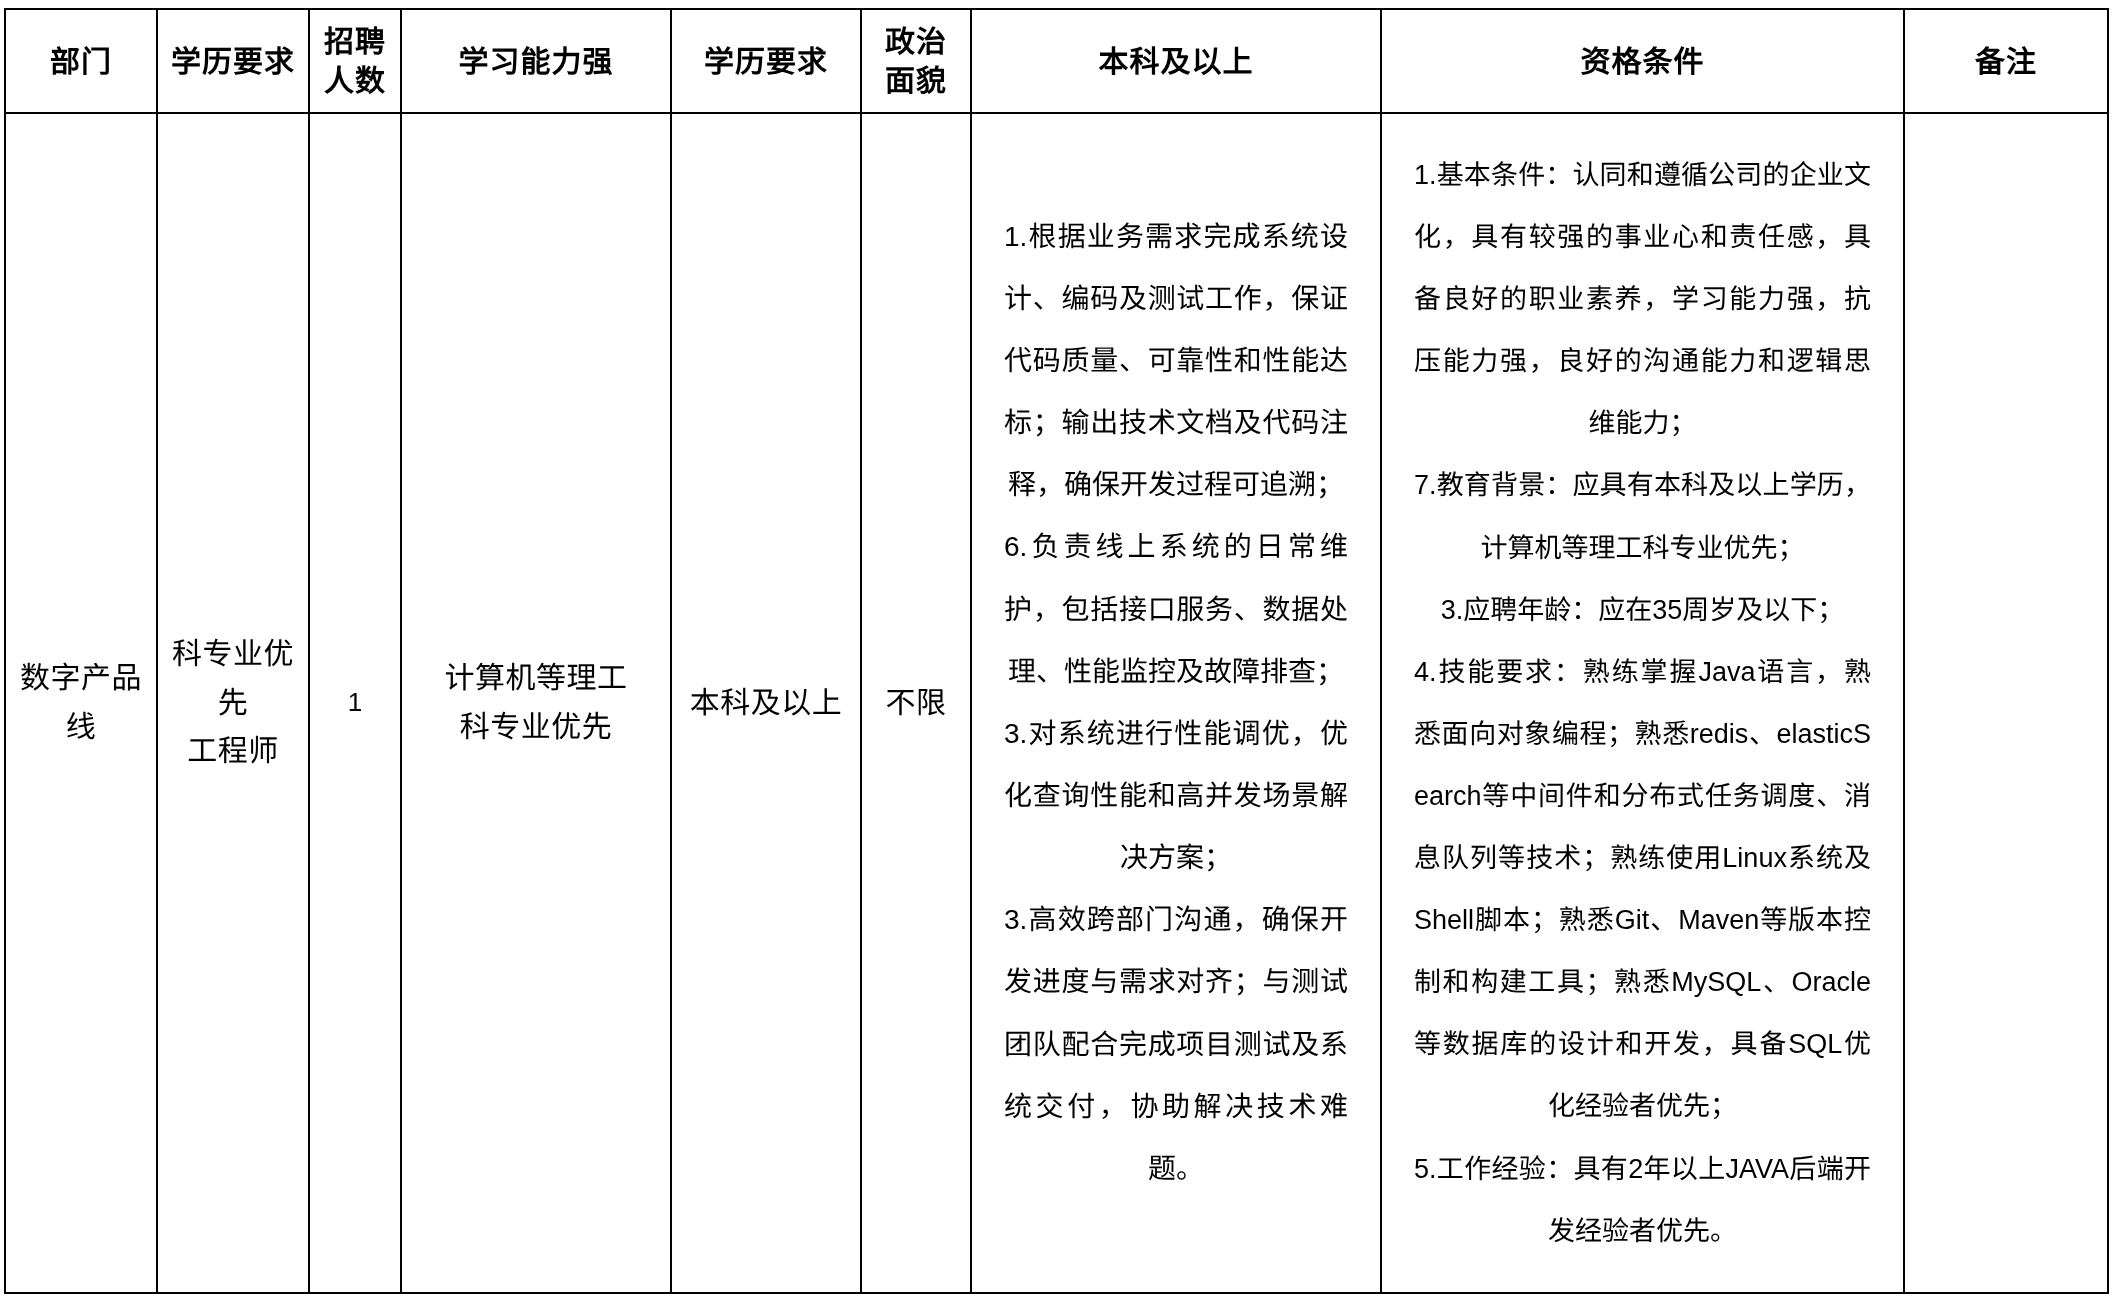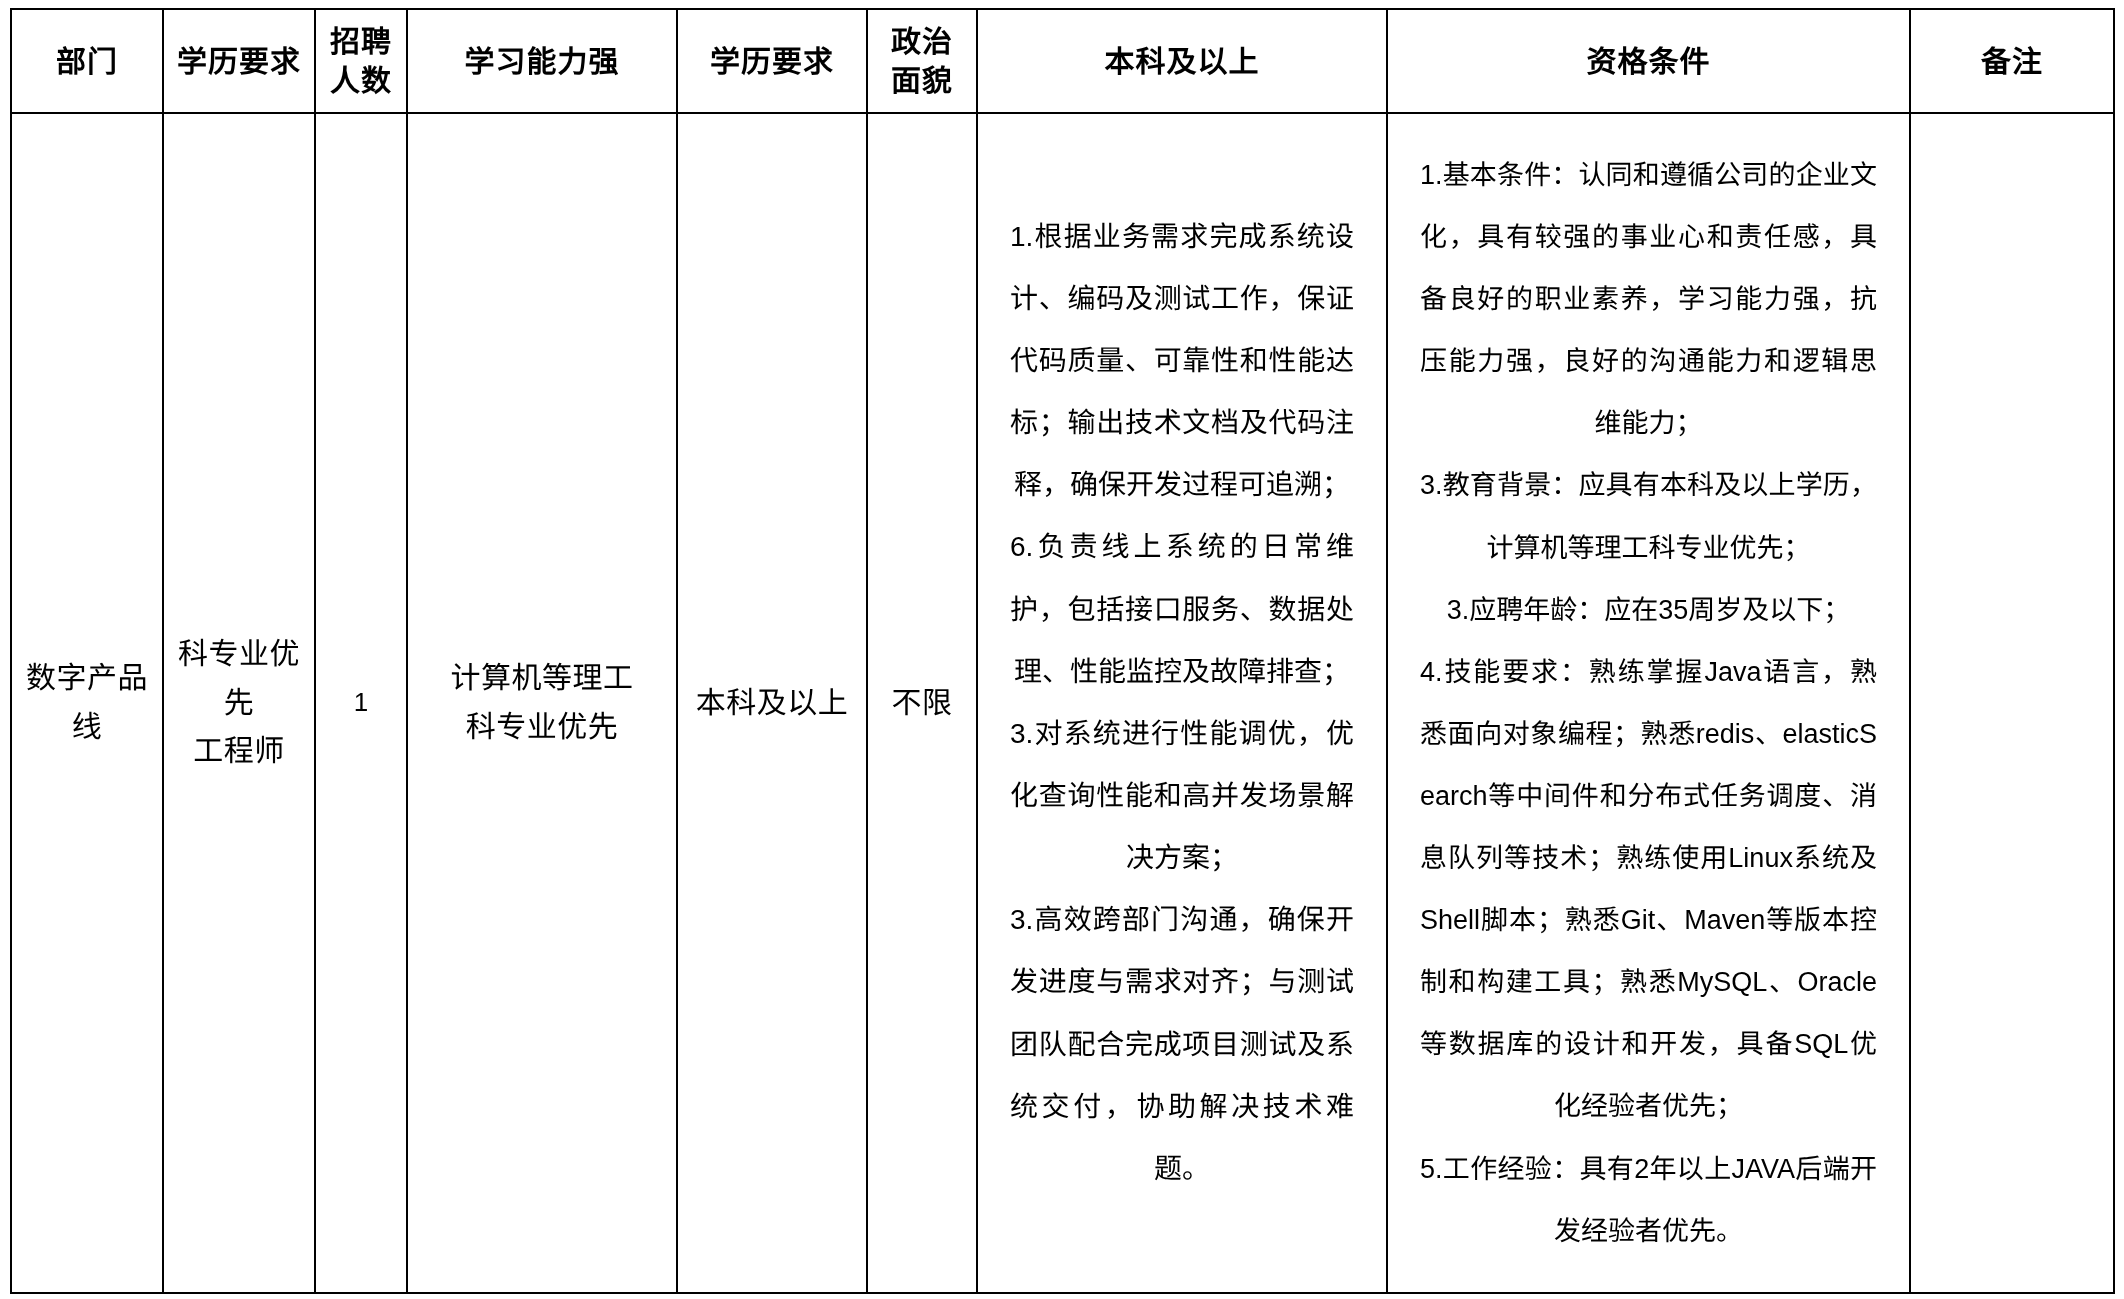--- a/index.html
+++ b/index.html
@@ -14,21 +14,21 @@
     font-family: "Liberation Sans", "DejaVu Sans", sans-serif;
     color: #000000;
     overflow: hidden;
   }
 
   .sheet {
     position: relative;
     width: 2124px;
     height: 1299px;
     box-sizing: border-box;
-    padding: 8px 10px 10px 10px;
+    padding: 8px 10px 10px 4px;
   }
 
   table.recruit-table {
     border-collapse: collapse;
     table-layout: fixed;
     width: 2103px;
     margin: 0;
   }
 
   table.recruit-table th,
@@ -190,21 +190,21 @@
                 <span class="seg">6.负责线上系统的日常维护，包括接口服务、数据处理、性能监控及故障排查；</span>
                 <span class="seg">3.对系统进行性能调优，优化查询性能和高并发场景解决方案；</span>
                 <span class="seg">3.高效跨部门沟通，确保开发进度与需求对齐；与测试团队配合完成项目测试及系统交付，协助解决技术难题。</span>
               </div>
           </div>
         </td>
         <td>
           <div class="para-wrap">
             <div class="para qual">
                 <span class="seg">1.基本条件：认同和遵循公司的企业文化，具有较强的事业心和责任感，具备良好的职业素养，学习能力强，抗压能力强，良好的沟通能力和逻辑思维能力；</span>
-                <span class="seg">3.教育背景：应具有本科及以上学历，计算机等理工科专业优先；</span>
+                <span class="seg">7.教育背景：应具有本科及以上学历，计算机等理工科专业优先；</span>
                 <span class="seg">3.应聘年龄：应在35周岁及以下；</span>
                 <span class="seg">4.技能要求：熟练掌握Java语言，熟悉面向对象编程；熟悉redis、elasticSearch等中间件和分布式任务调度、消息队列等技术；熟练使用Linux系统及Shell脚本；熟悉Git、Maven等版本控制和构建工具；熟悉MySQL、Oracle等数据库的设计和开发，具备SQL优化经验者优先；</span>
                 <span class="seg">5.工作经验：具有2年以上JAVA后端开发经验者优先。</span>
               </div>
           </div>
         </td>
         <td>
           <div class="cell-remark"></div>
         </td>
       </tr>

